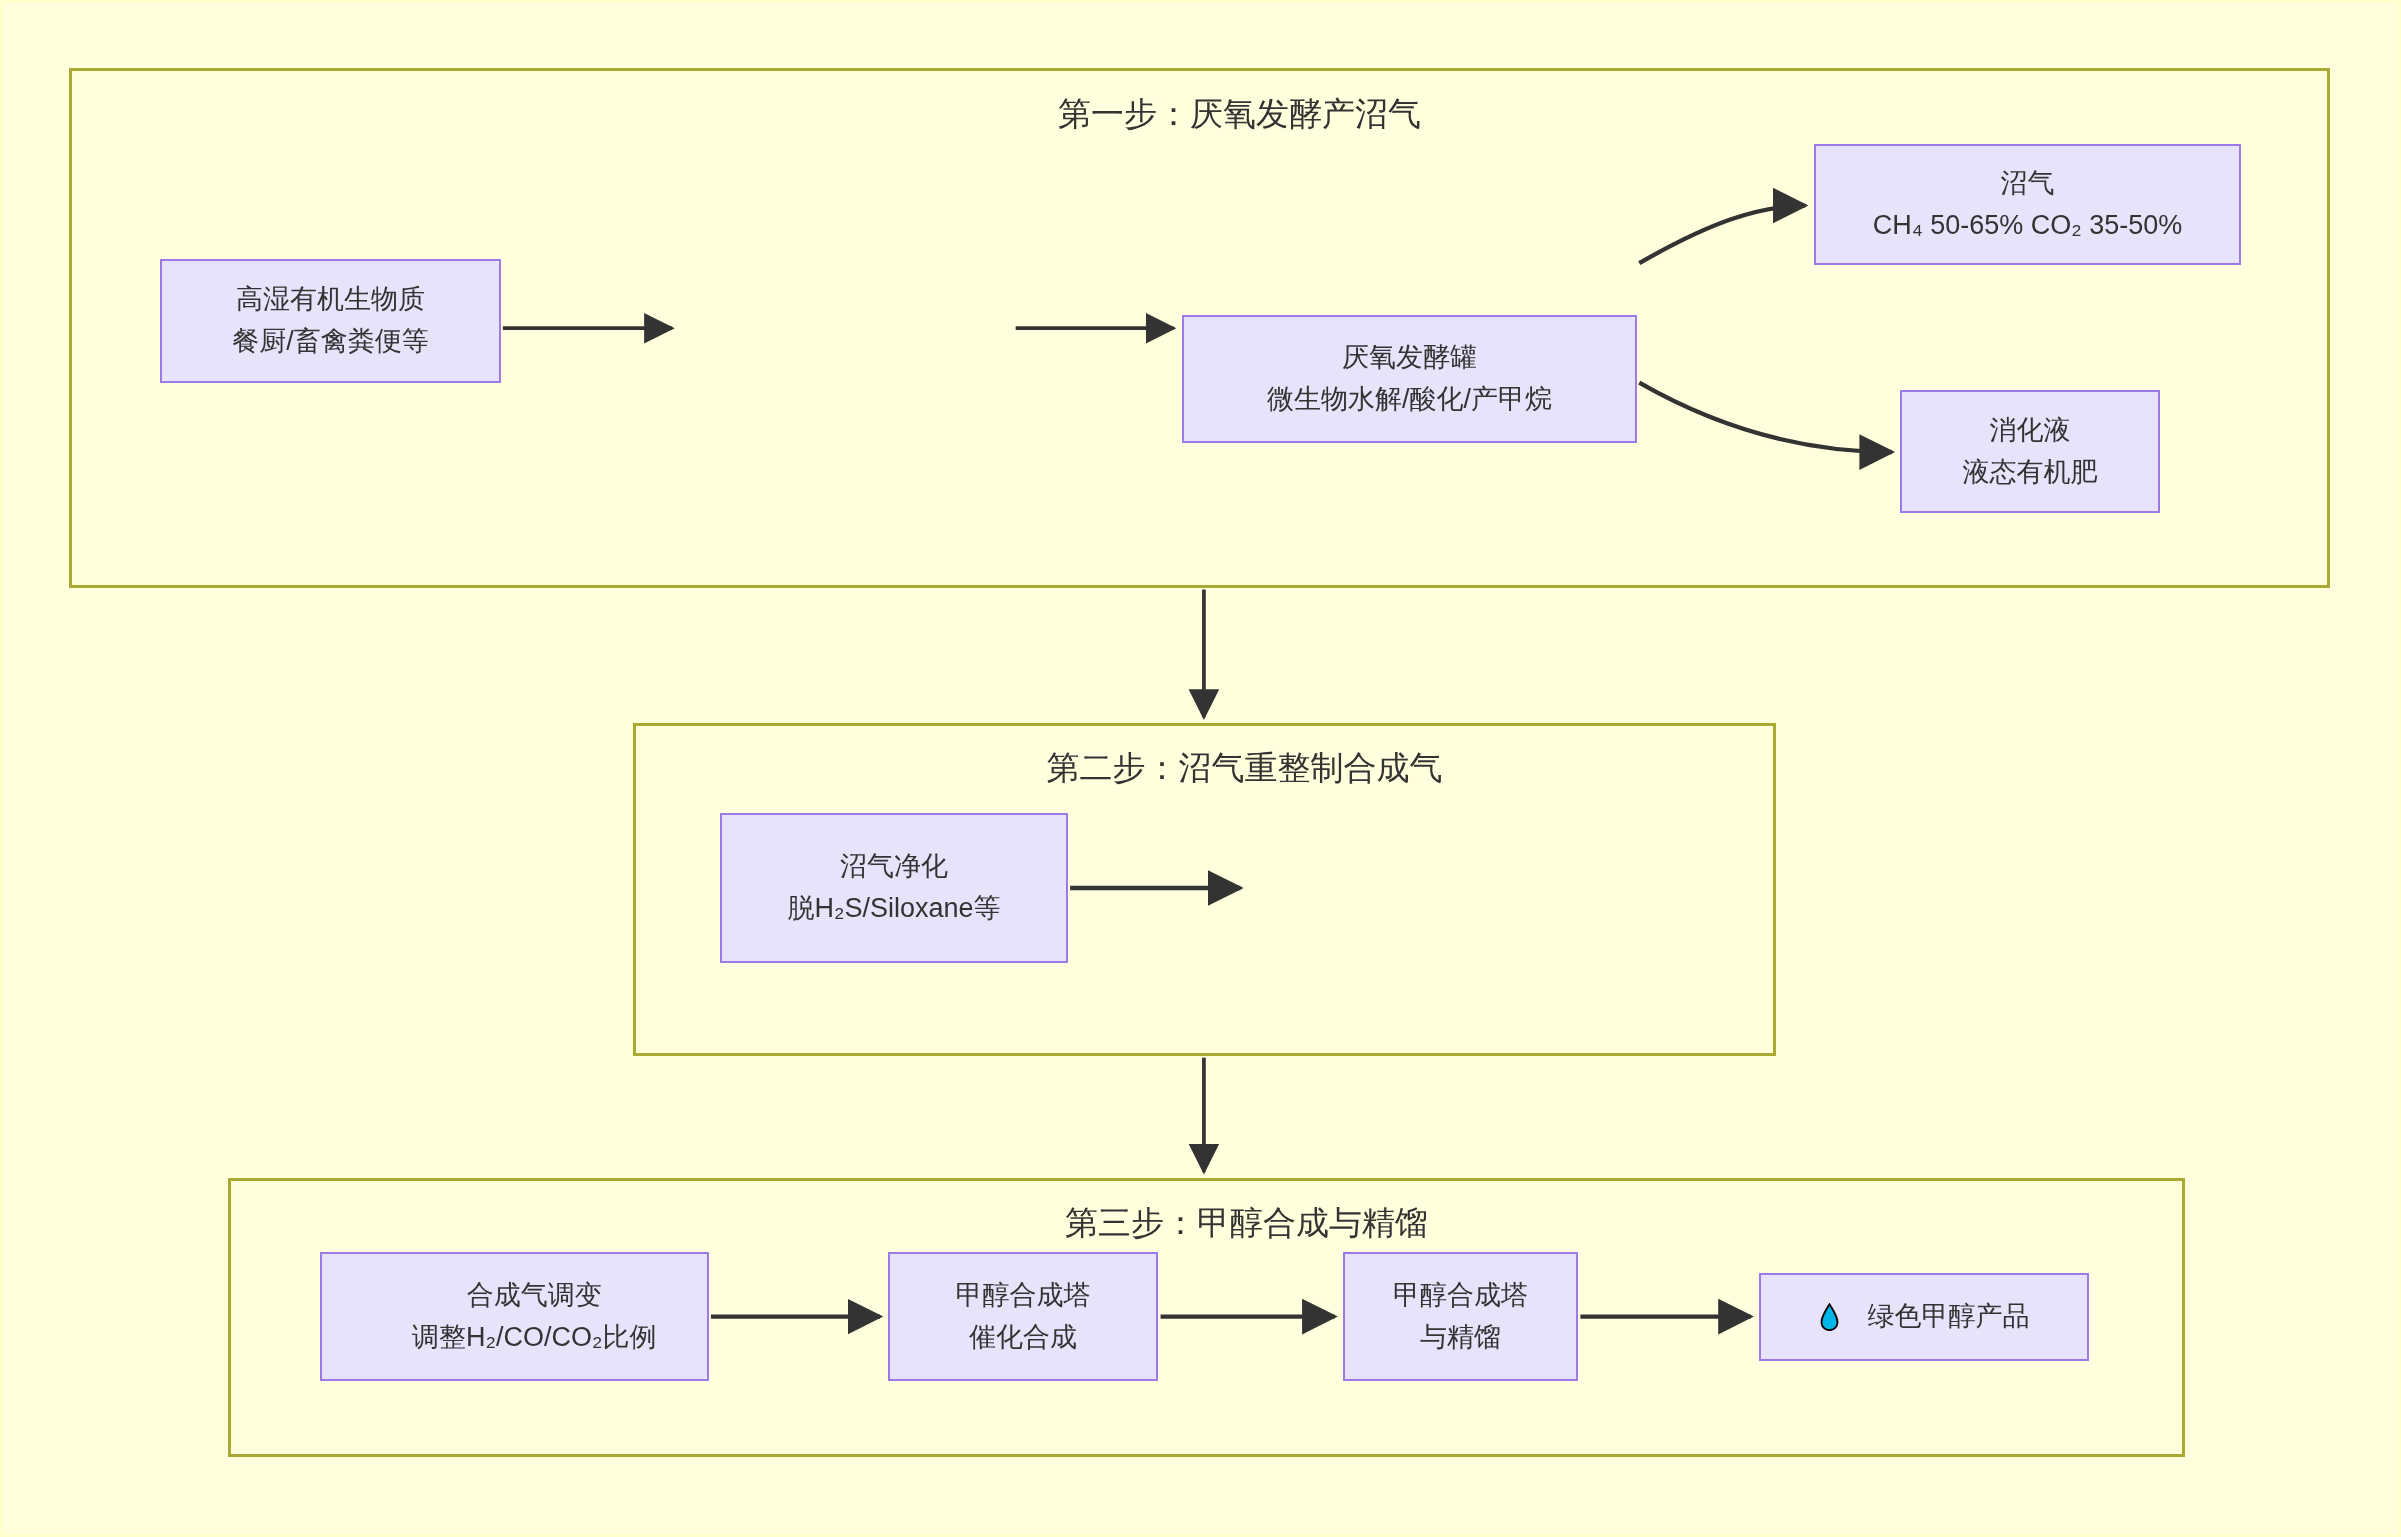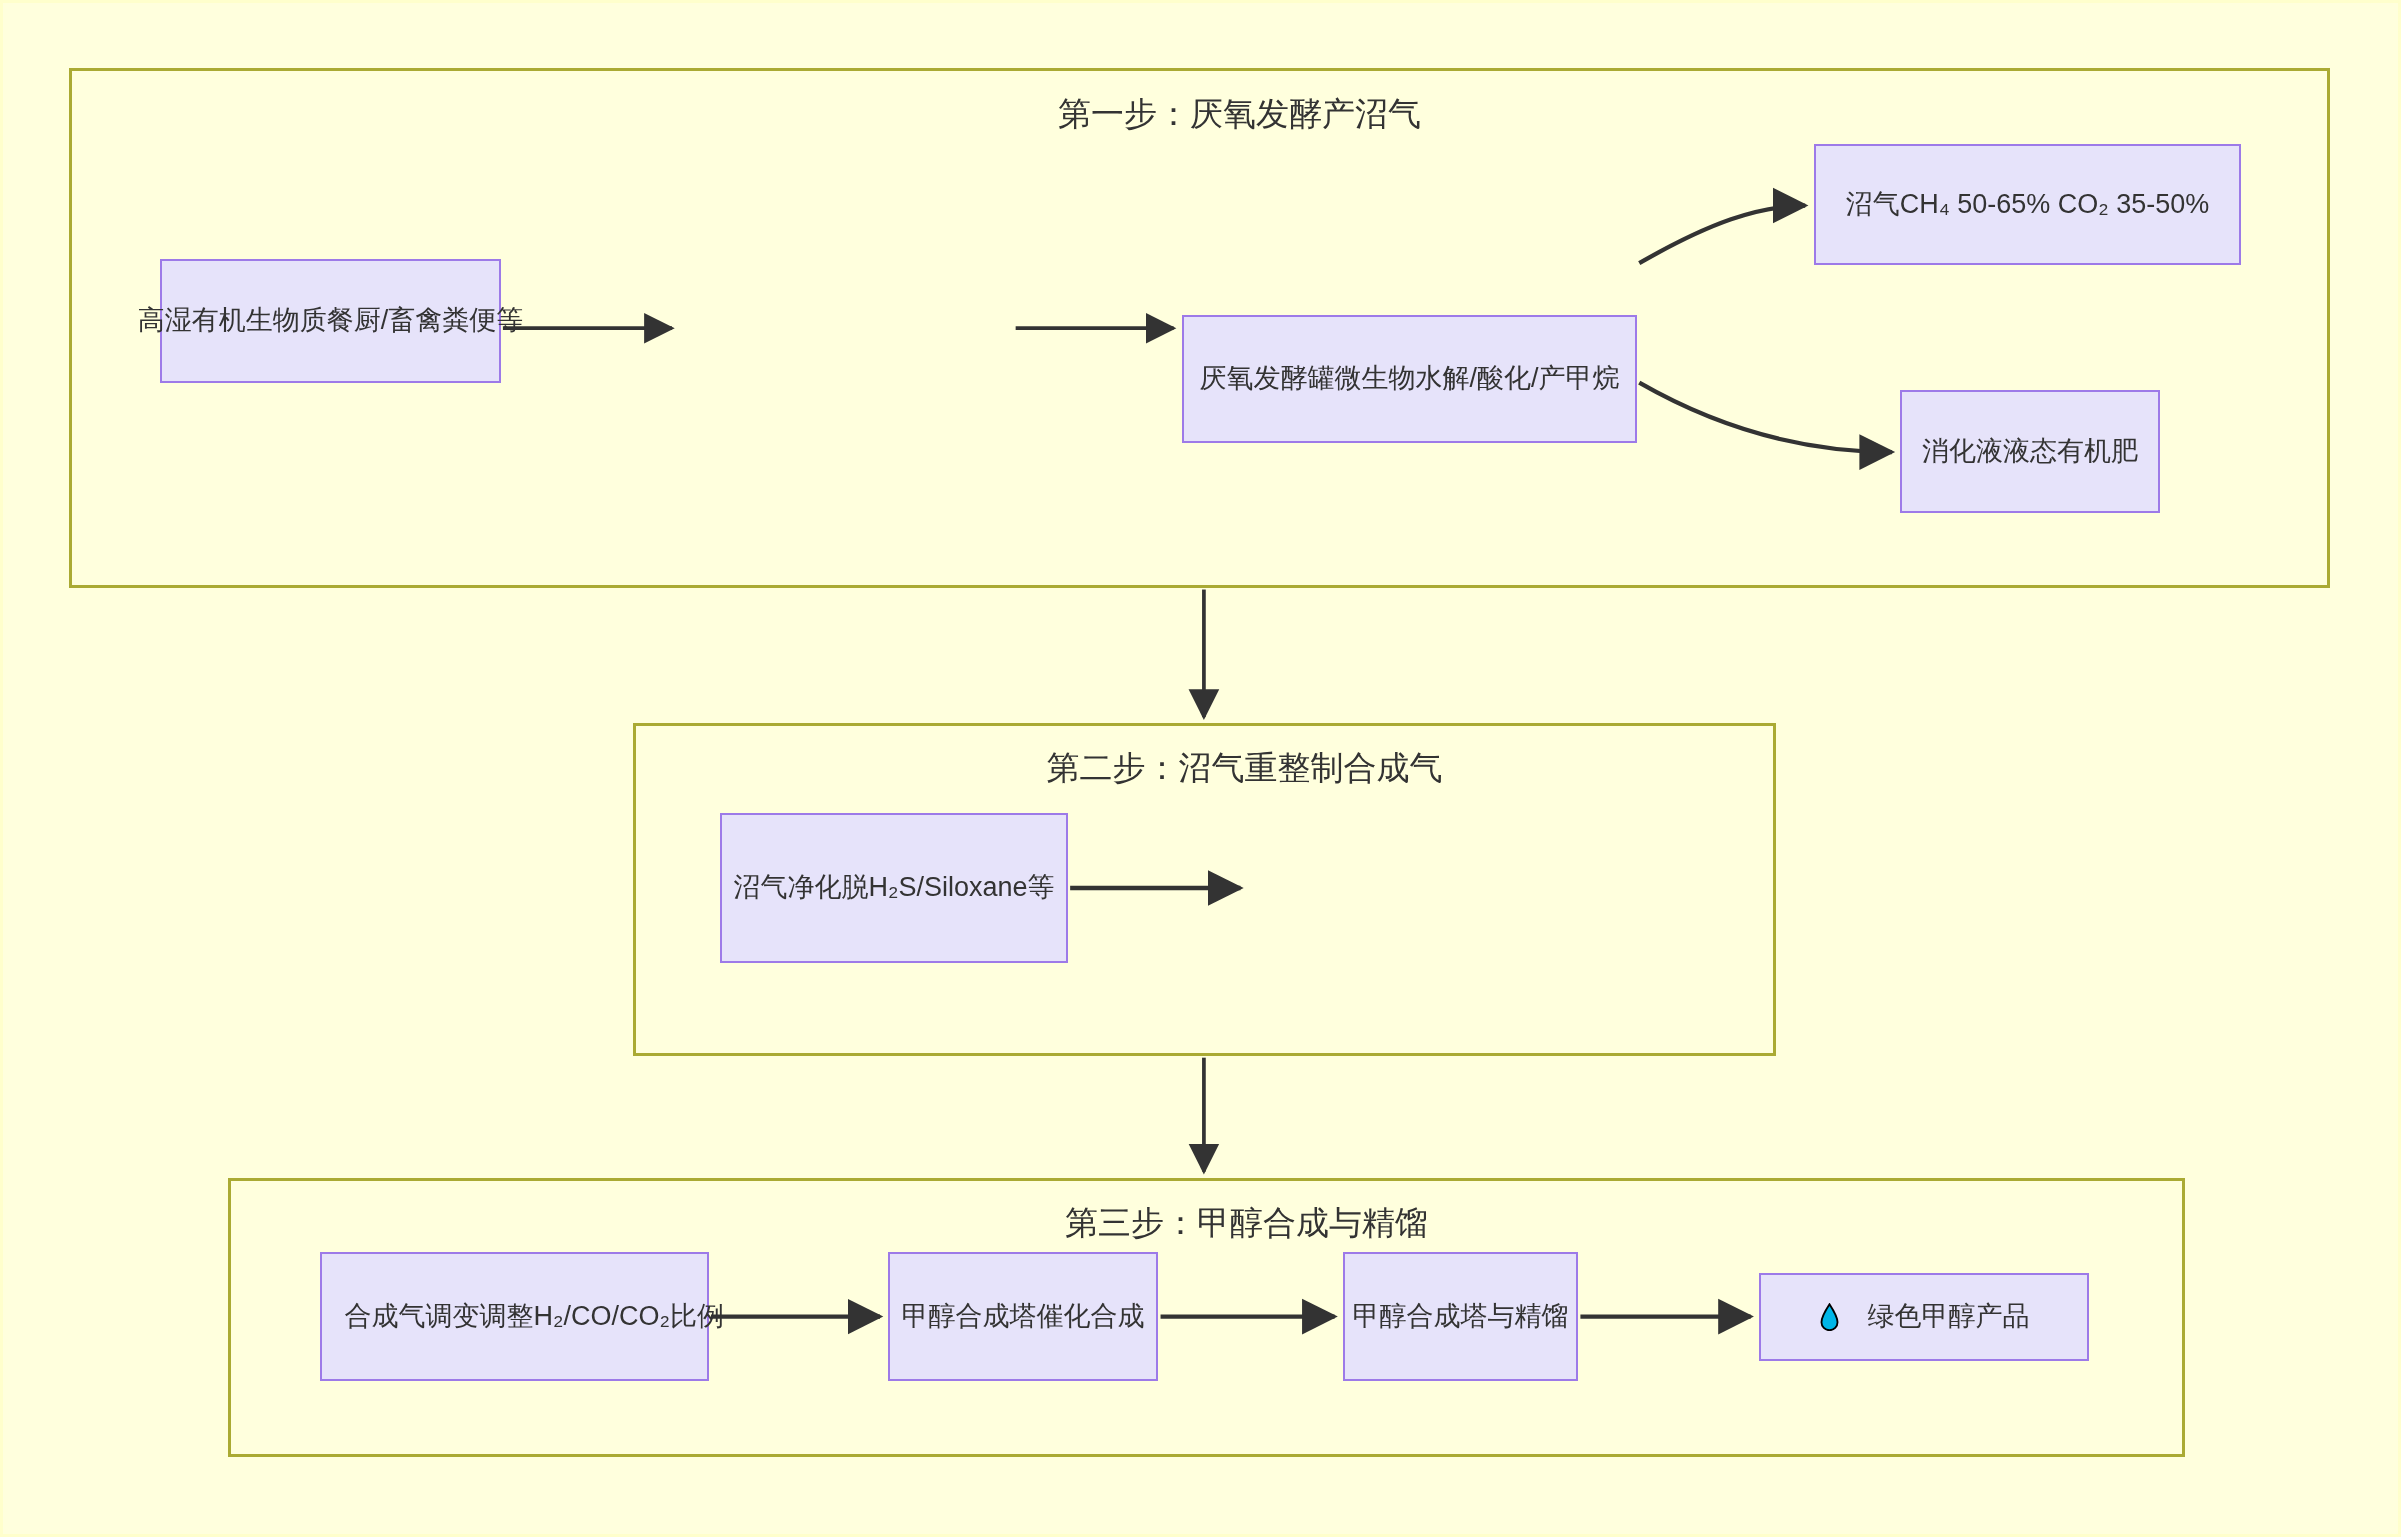--- a/index.html
+++ b/index.html
@@ -39,20 +39,21 @@
     white-space: nowrap;
     margin-left: 40px;
   }
   
   .node {
     position: absolute;
     background: #e6e3fa;
     border: 2.5px solid #9d7ae8;
     box-sizing: border-box;
     display: flex;
+    flex-direction: column;
     align-items: center;
     justify-content: center;
     color: #333333;
     font-size: 27px;
     line-height: 1.55;
     text-align: center;
     padding: 3.7px 8.7px;
   }
   .node .line { display: block; white-space: nowrap; }
   .node .line.with-icon {

